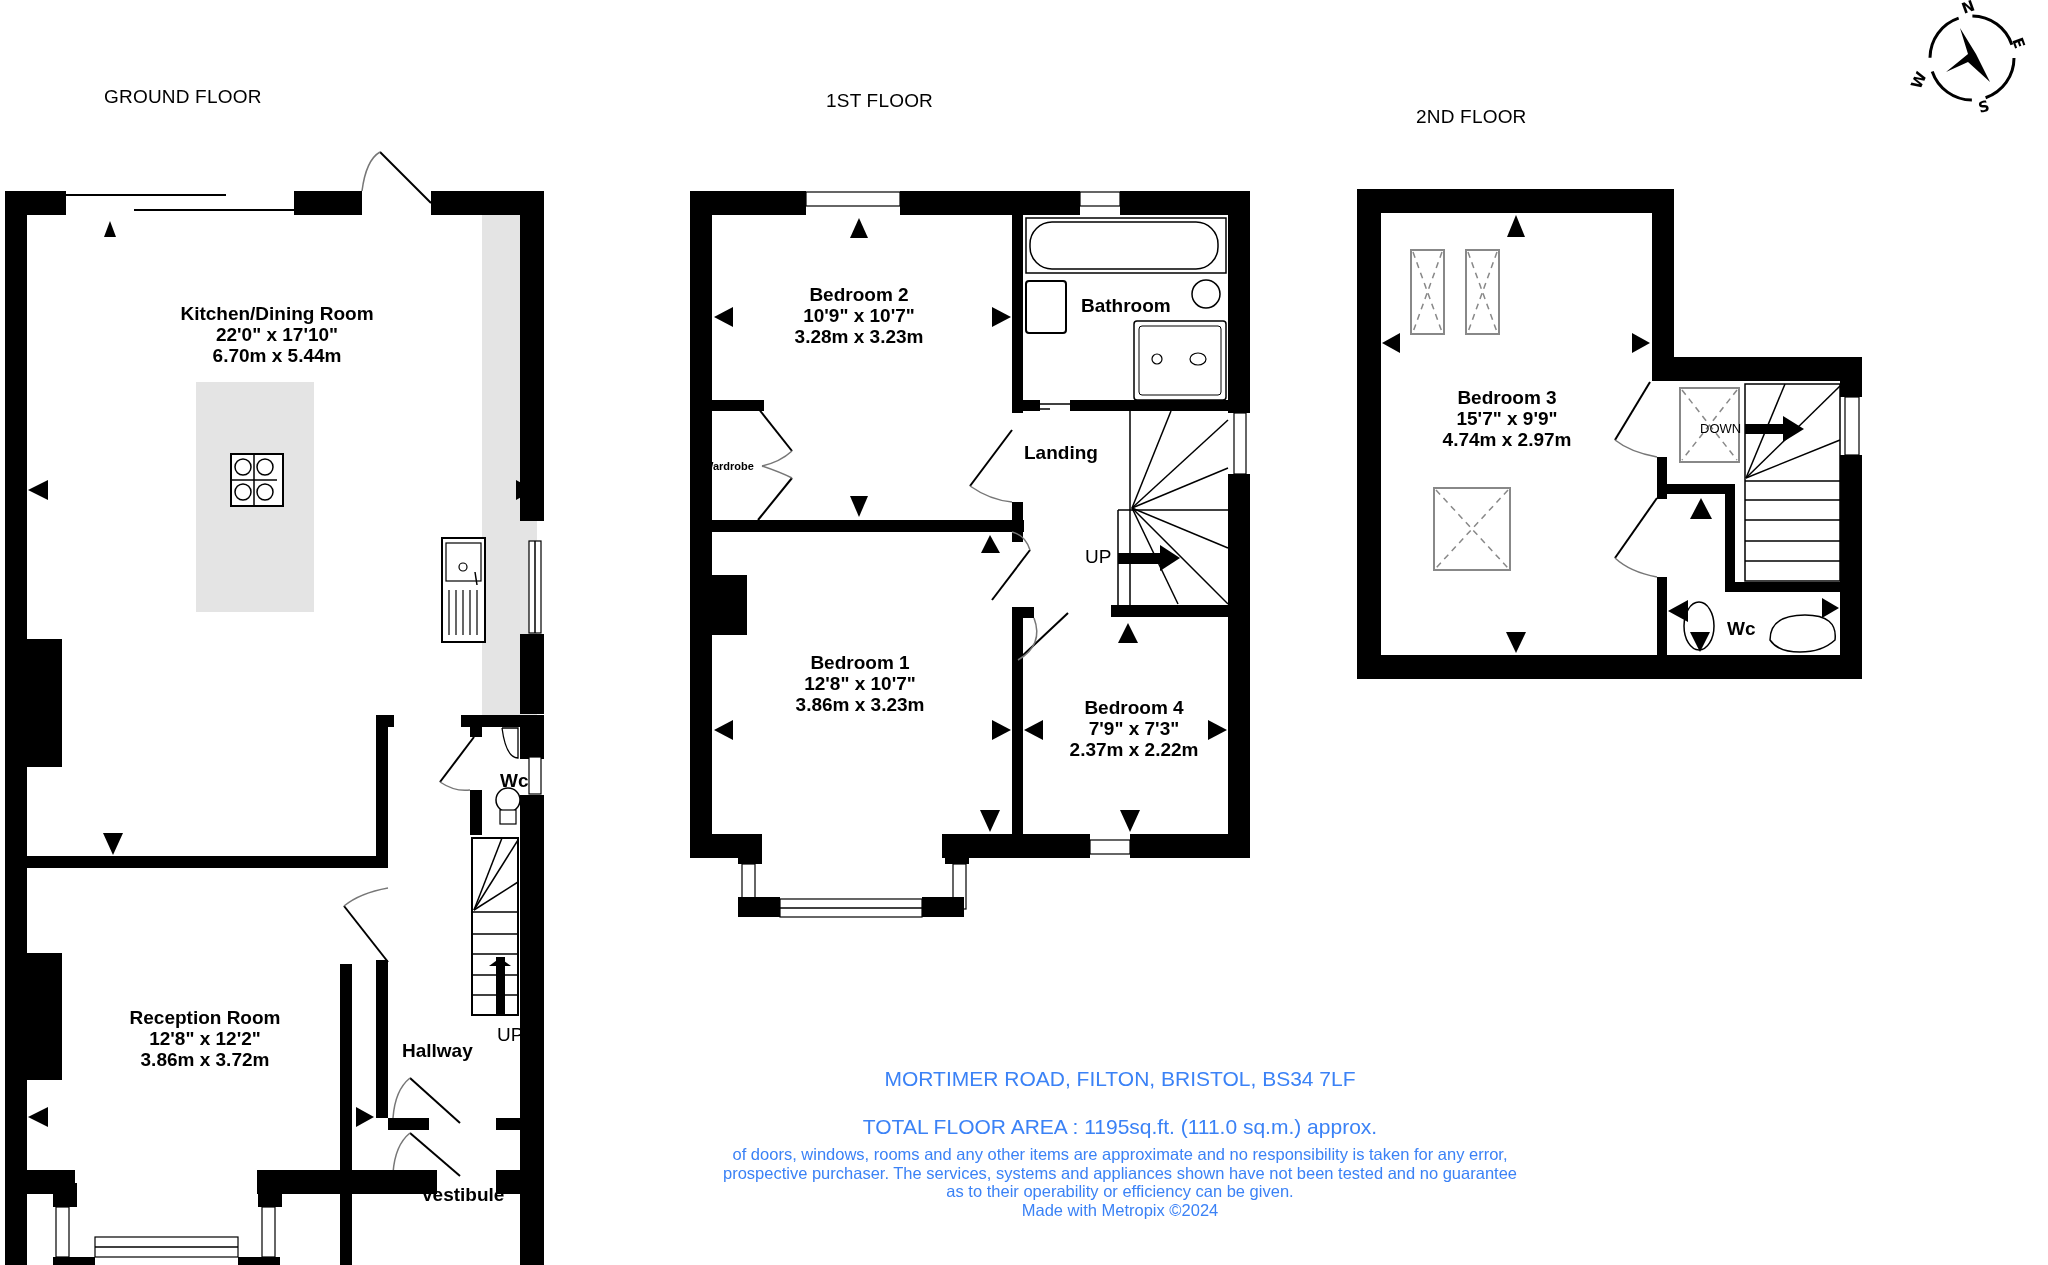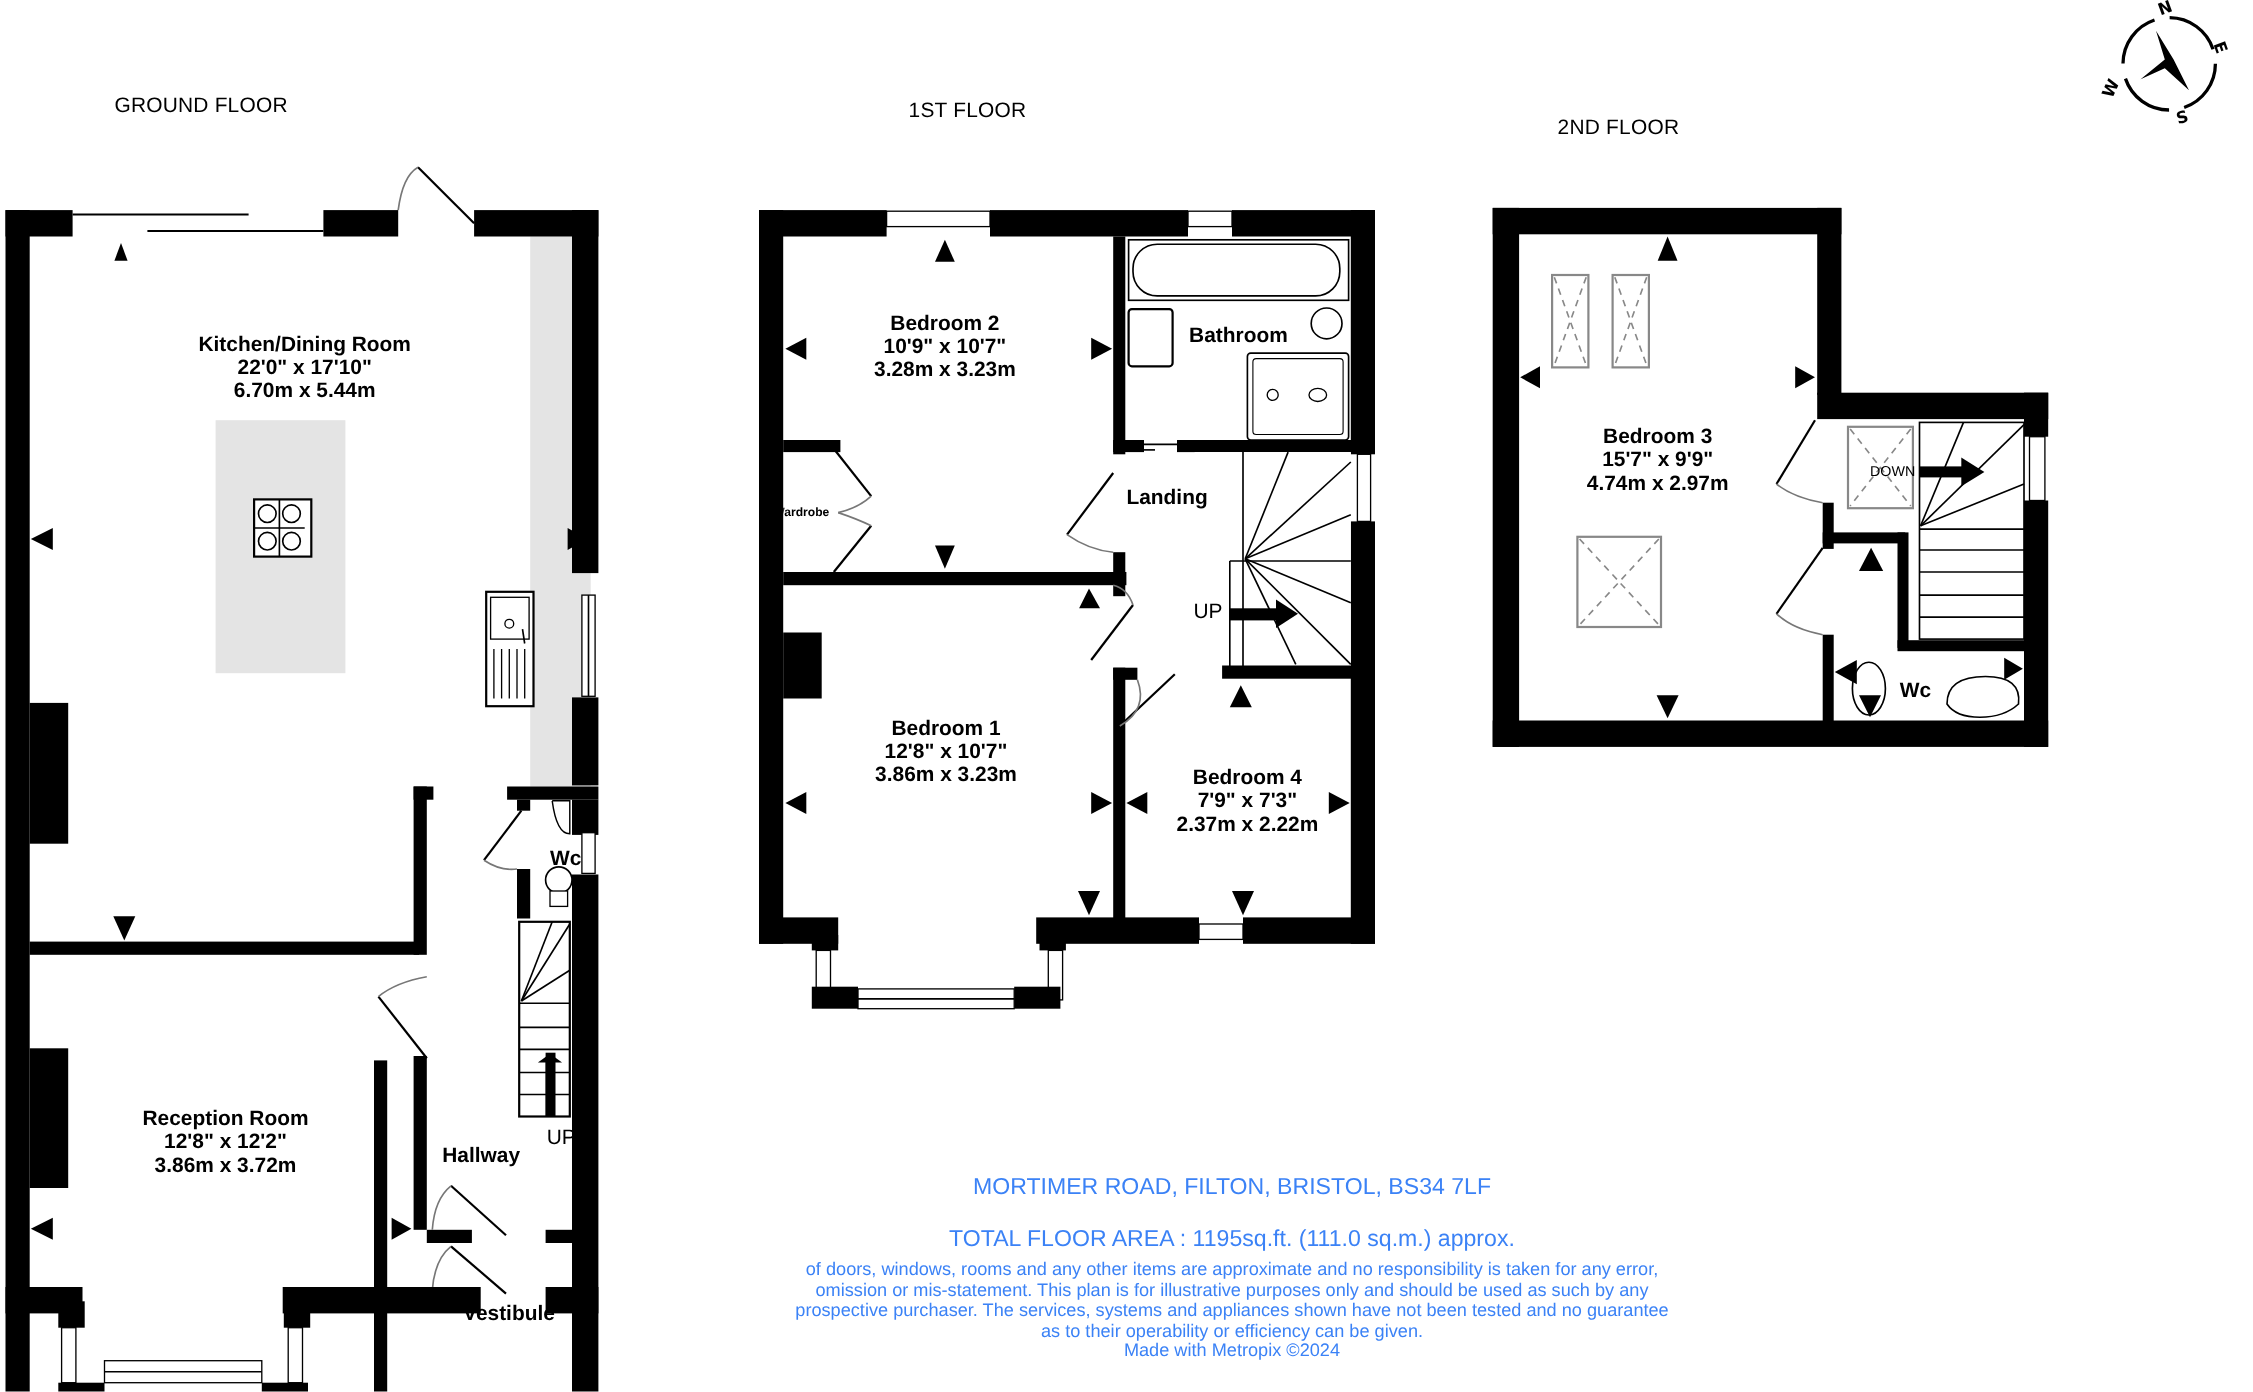--- a/index.html
+++ b/index.html
@@ -357,17 +357,16 @@
   <span>15'7"  x 9'9"</span>
   <span>4.74m  x 2.97m</span>
 </div>
 <div class="lbl" style="left:1727px; top:618px;">Wc</div>
 <div class="down" style="left:1700px; top:421px;">DOWN</div>
 
 <div class="footer addr">MORTIMER ROAD, FILTON, BRISTOL, BS34 7LF</div>
 <div class="footer area">TOTAL FLOOR AREA : 1195sq.ft. (111.0 sq.m.) approx.</div>
 <div class="footer disc">
   <div>of doors, windows, rooms and any other items are approximate and no responsibility is taken for any error,</div>
-  <div>omission or mis-statement. This plan is for illustrative purposes only and should be used as such by any</div>
   <div>prospective purchaser. The services, systems and appliances shown have not been tested and no guarantee</div>
   <div>as to their operability or efficiency can be given.</div>
   <div>Made with Metropix ©2024</div>
 </div>
 
 </body></html>

